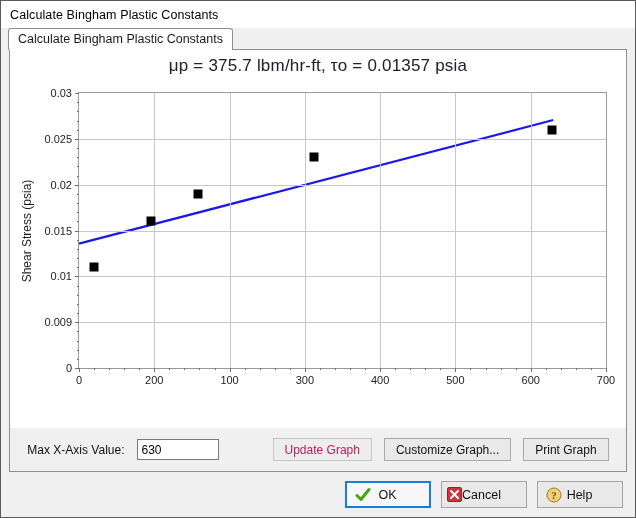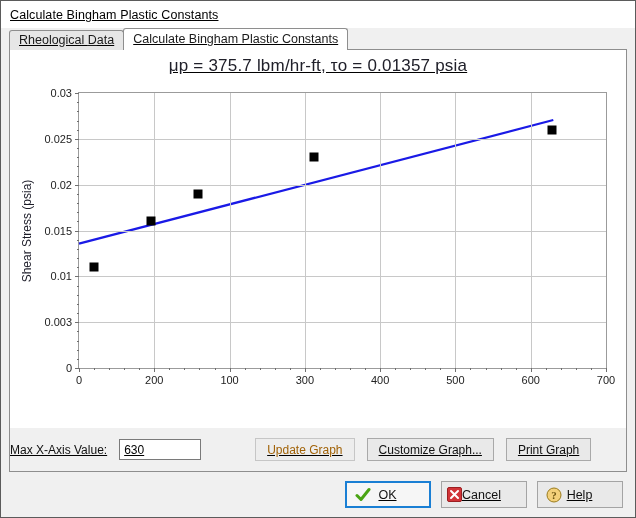--- a/index.html
+++ b/index.html
@@ -18,21 +18,20 @@
 
   .dialog {
     position: relative;
     width: 636px;
     height: 518px;
     box-sizing: border-box;
     border: 1px solid #5b5b5b;
     background: #f0f0f0;
     display: flex;
     flex-direction: column;
-    text-decoration: underline;
   }
 
   
   .titlebar {
     height: 27px;
     min-height: 27px;
     background: #ffffff;
     display: flex;
     align-items: center;
     padding-left: 9px;
@@ -190,20 +189,21 @@
     width: 100%; height: 100%;
     overflow: visible;
   }
 
   
   .controlrow {
     height: 44px;
     min-height: 44px;
     display: flex;
     align-items: center;
+    justify-content: center;
     gap: 12px;
     background: #f0f0f0;
     border-top: 1px solid #ffffff;
     box-sizing: border-box;
   }
   .ctl-label { font-size: 12px; color: #111; }
   .ctl-input {
     width: 82px;
     height: 21px;
     box-sizing: border-box;
@@ -219,21 +219,21 @@
     height: 23px;
     box-sizing: border-box;
     border: 1px solid #a9a9a9;
     background: #e9e9e9;
     font-family: "Liberation Sans", sans-serif;
     font-size: 12px;
     color: #111;
     padding: 0 11px;
     white-space: nowrap;
   }
-  .btn.disabled { color: #a16207; background: #ededed; border-color: #c6c6c6; margin-left: 42px; }
+  .btn.disabled { color: #be185d; background: #ededed; border-color: #c6c6c6; margin-left: 42px; }
 
   
   .footer {
     height: 45px;
     min-height: 45px;
     display: flex;
     align-items: center;
     justify-content: flex-end;
     gap: 10px;
     padding-right: 12px;
@@ -268,23 +268,20 @@
 </head>
 <body>
 
 <div class="dialog">
 
   <div class="titlebar">
     <span class="titlebar-text">Calculate Bingham Plastic Constants</span>
   </div>
 
   <div class="tabarea">
-    <div class="tab">
-      <span><span>Rheological </span><u>D</u><span>ata</span></span>
-    </div>
     <div class="tab selected">
       <span>Calculate Bingham Plastic Constants</span>
     </div>
   </div>
 
   <div class="panel">
 
     <div class="chart-wrap">
 
       <div class="chart-title">μp = 375.7 lbm/hr-ft, τo = 0.01357 psia</div>
@@ -368,21 +365,21 @@
           <div class="tick-y minor" style="top: 23.3333%;"></div>
           <div class="tick-y minor" style="top: 20%;"></div>
           <div class="tick-y minor" style="top: 13.3333%;"></div>
           <div class="tick-y minor" style="top: 10%;"></div>
           <div class="tick-y minor" style="top: 6.66667%;"></div>
           <div class="tick-y minor" style="top: 3.33333%;"></div>
           <div class="tick-y" style="top: 100%;"></div>
           <div class="ylabel-txt" style="top: 100%;">0</div>
           <div class="gridline-h" style="top: 83.3333%;"></div>
           <div class="tick-y" style="top: 83.3333%;"></div>
-          <div class="ylabel-txt" style="top: 83.3333%;">0.003</div>
+          <div class="ylabel-txt" style="top: 83.3333%;">0.009</div>
           <div class="gridline-h" style="top: 66.6667%;"></div>
           <div class="tick-y" style="top: 66.6667%;"></div>
           <div class="ylabel-txt" style="top: 66.6667%;">0.01</div>
           <div class="gridline-h" style="top: 50%;"></div>
           <div class="tick-y" style="top: 50%;"></div>
           <div class="ylabel-txt" style="top: 50%;">0.015</div>
           <div class="gridline-h" style="top: 33.3333%;"></div>
           <div class="tick-y" style="top: 33.3333%;"></div>
           <div class="ylabel-txt" style="top: 33.3333%;">0.02</div>
           <div class="gridline-h" style="top: 16.6667%;"></div>

